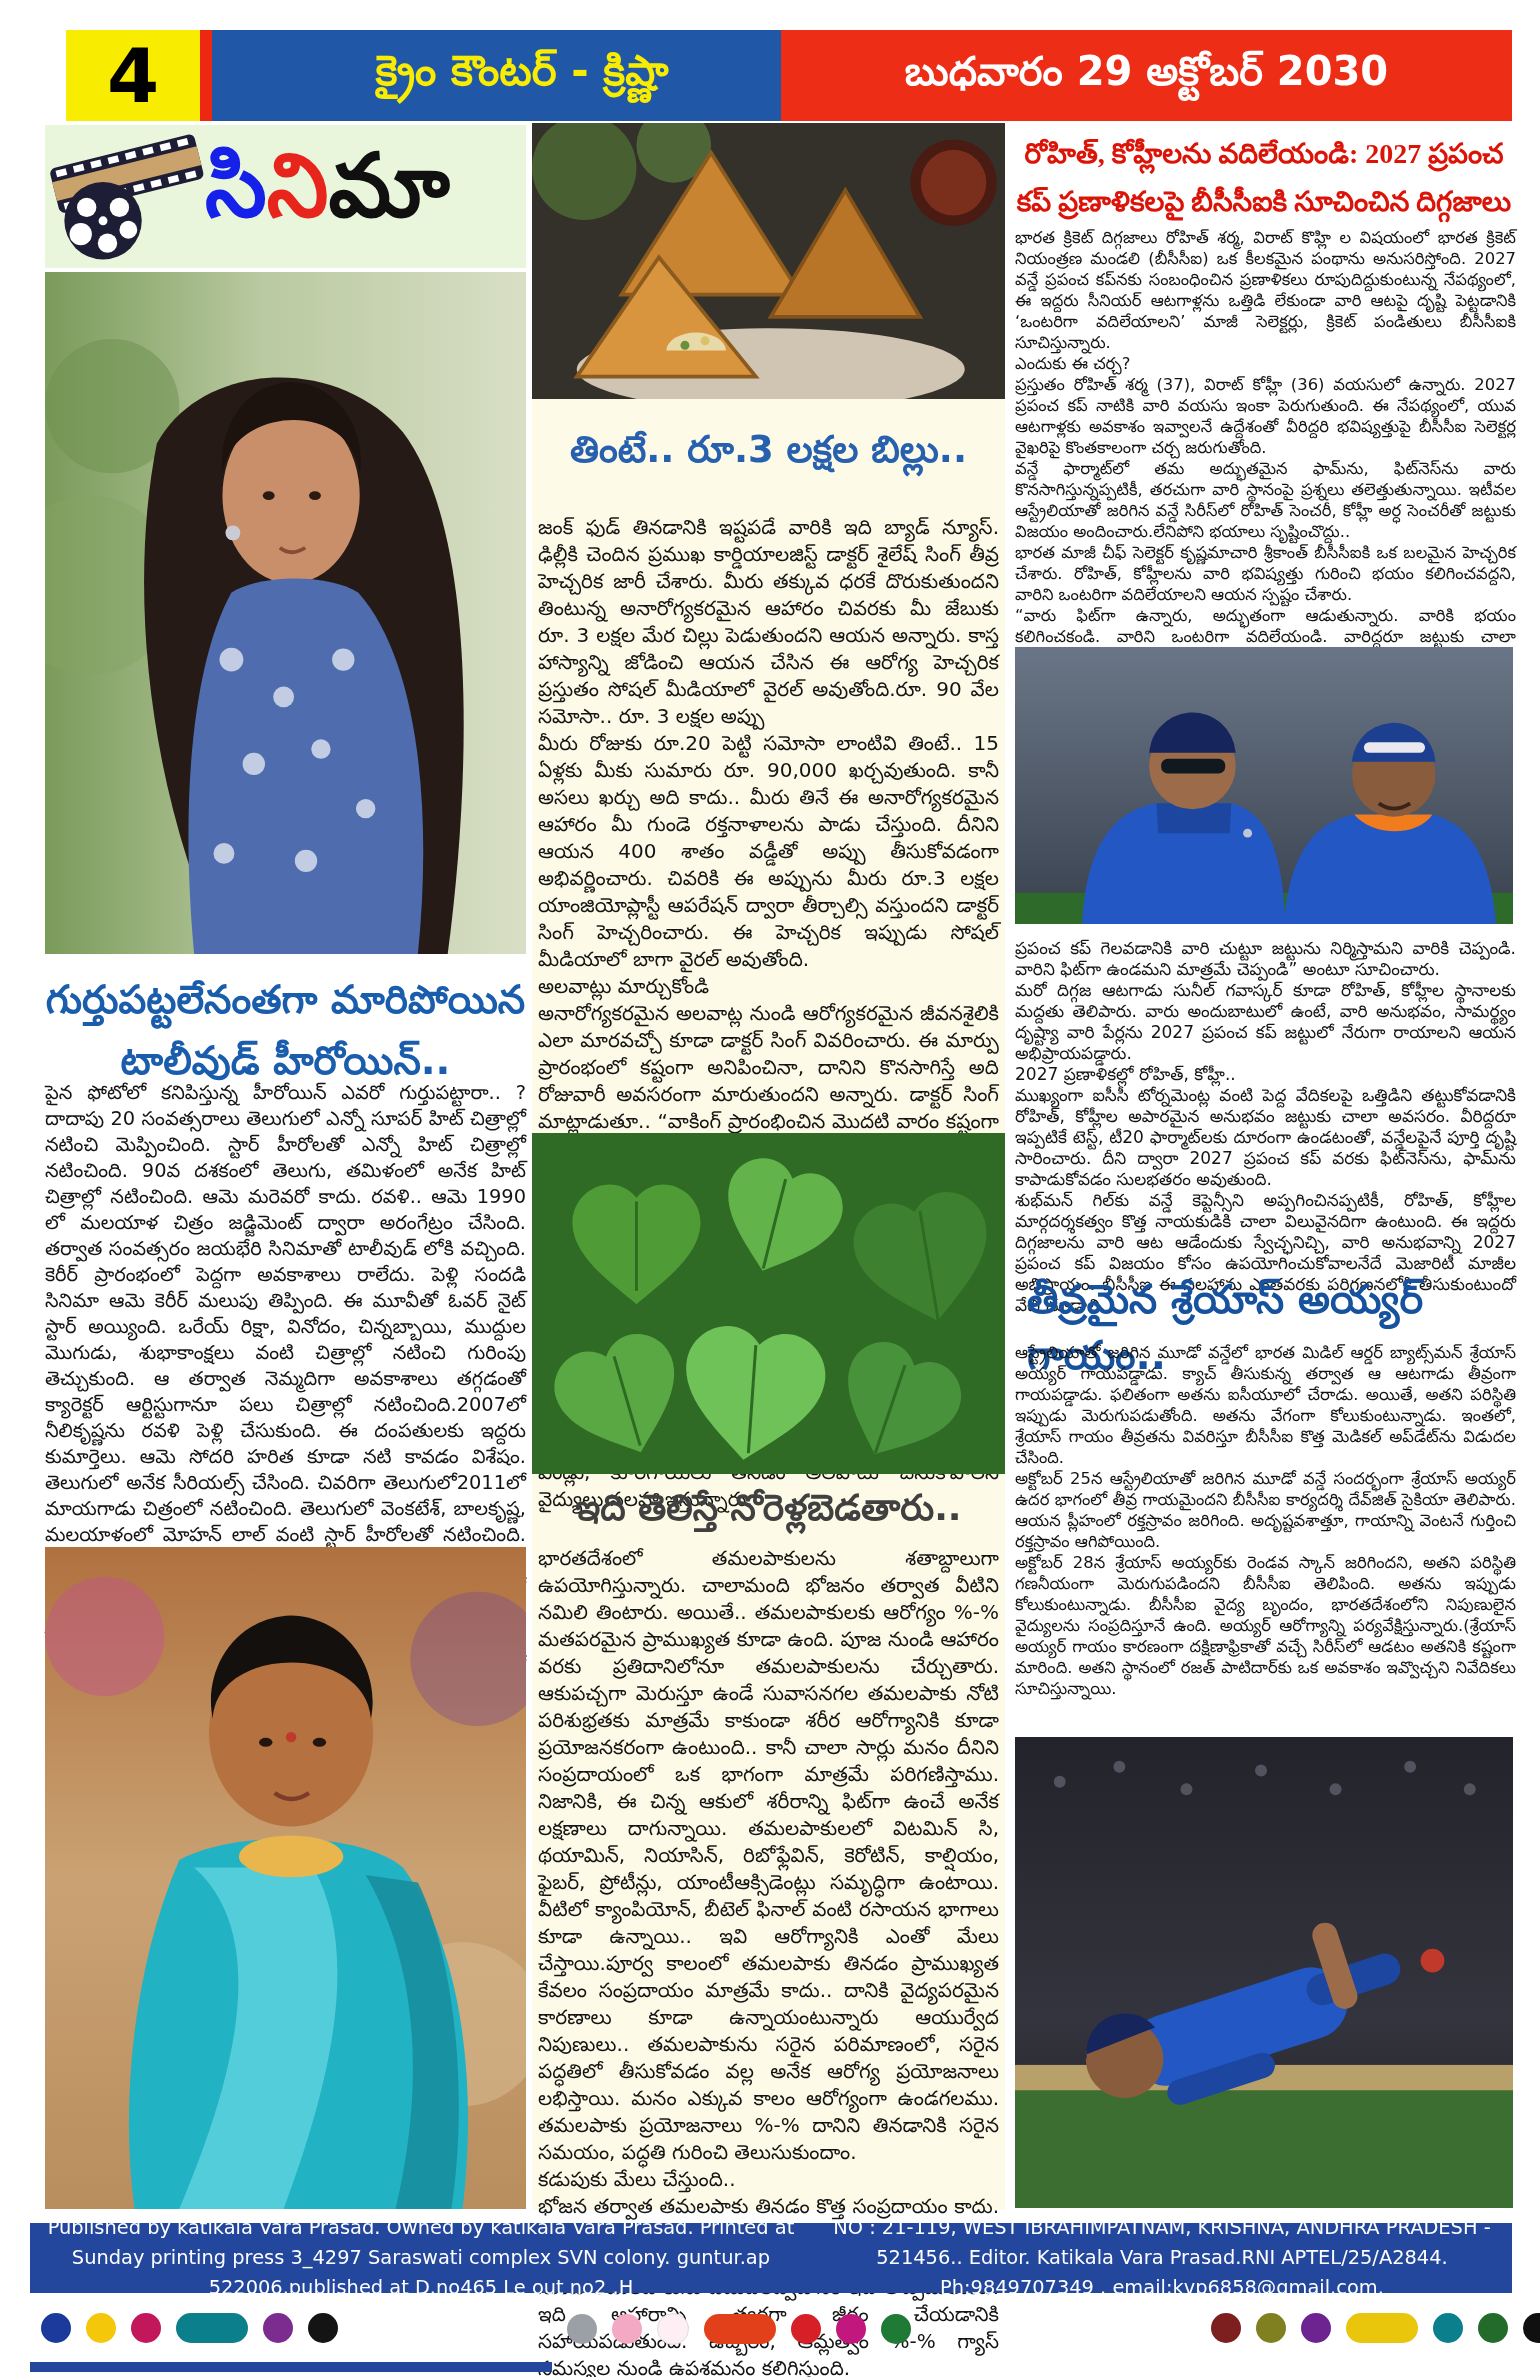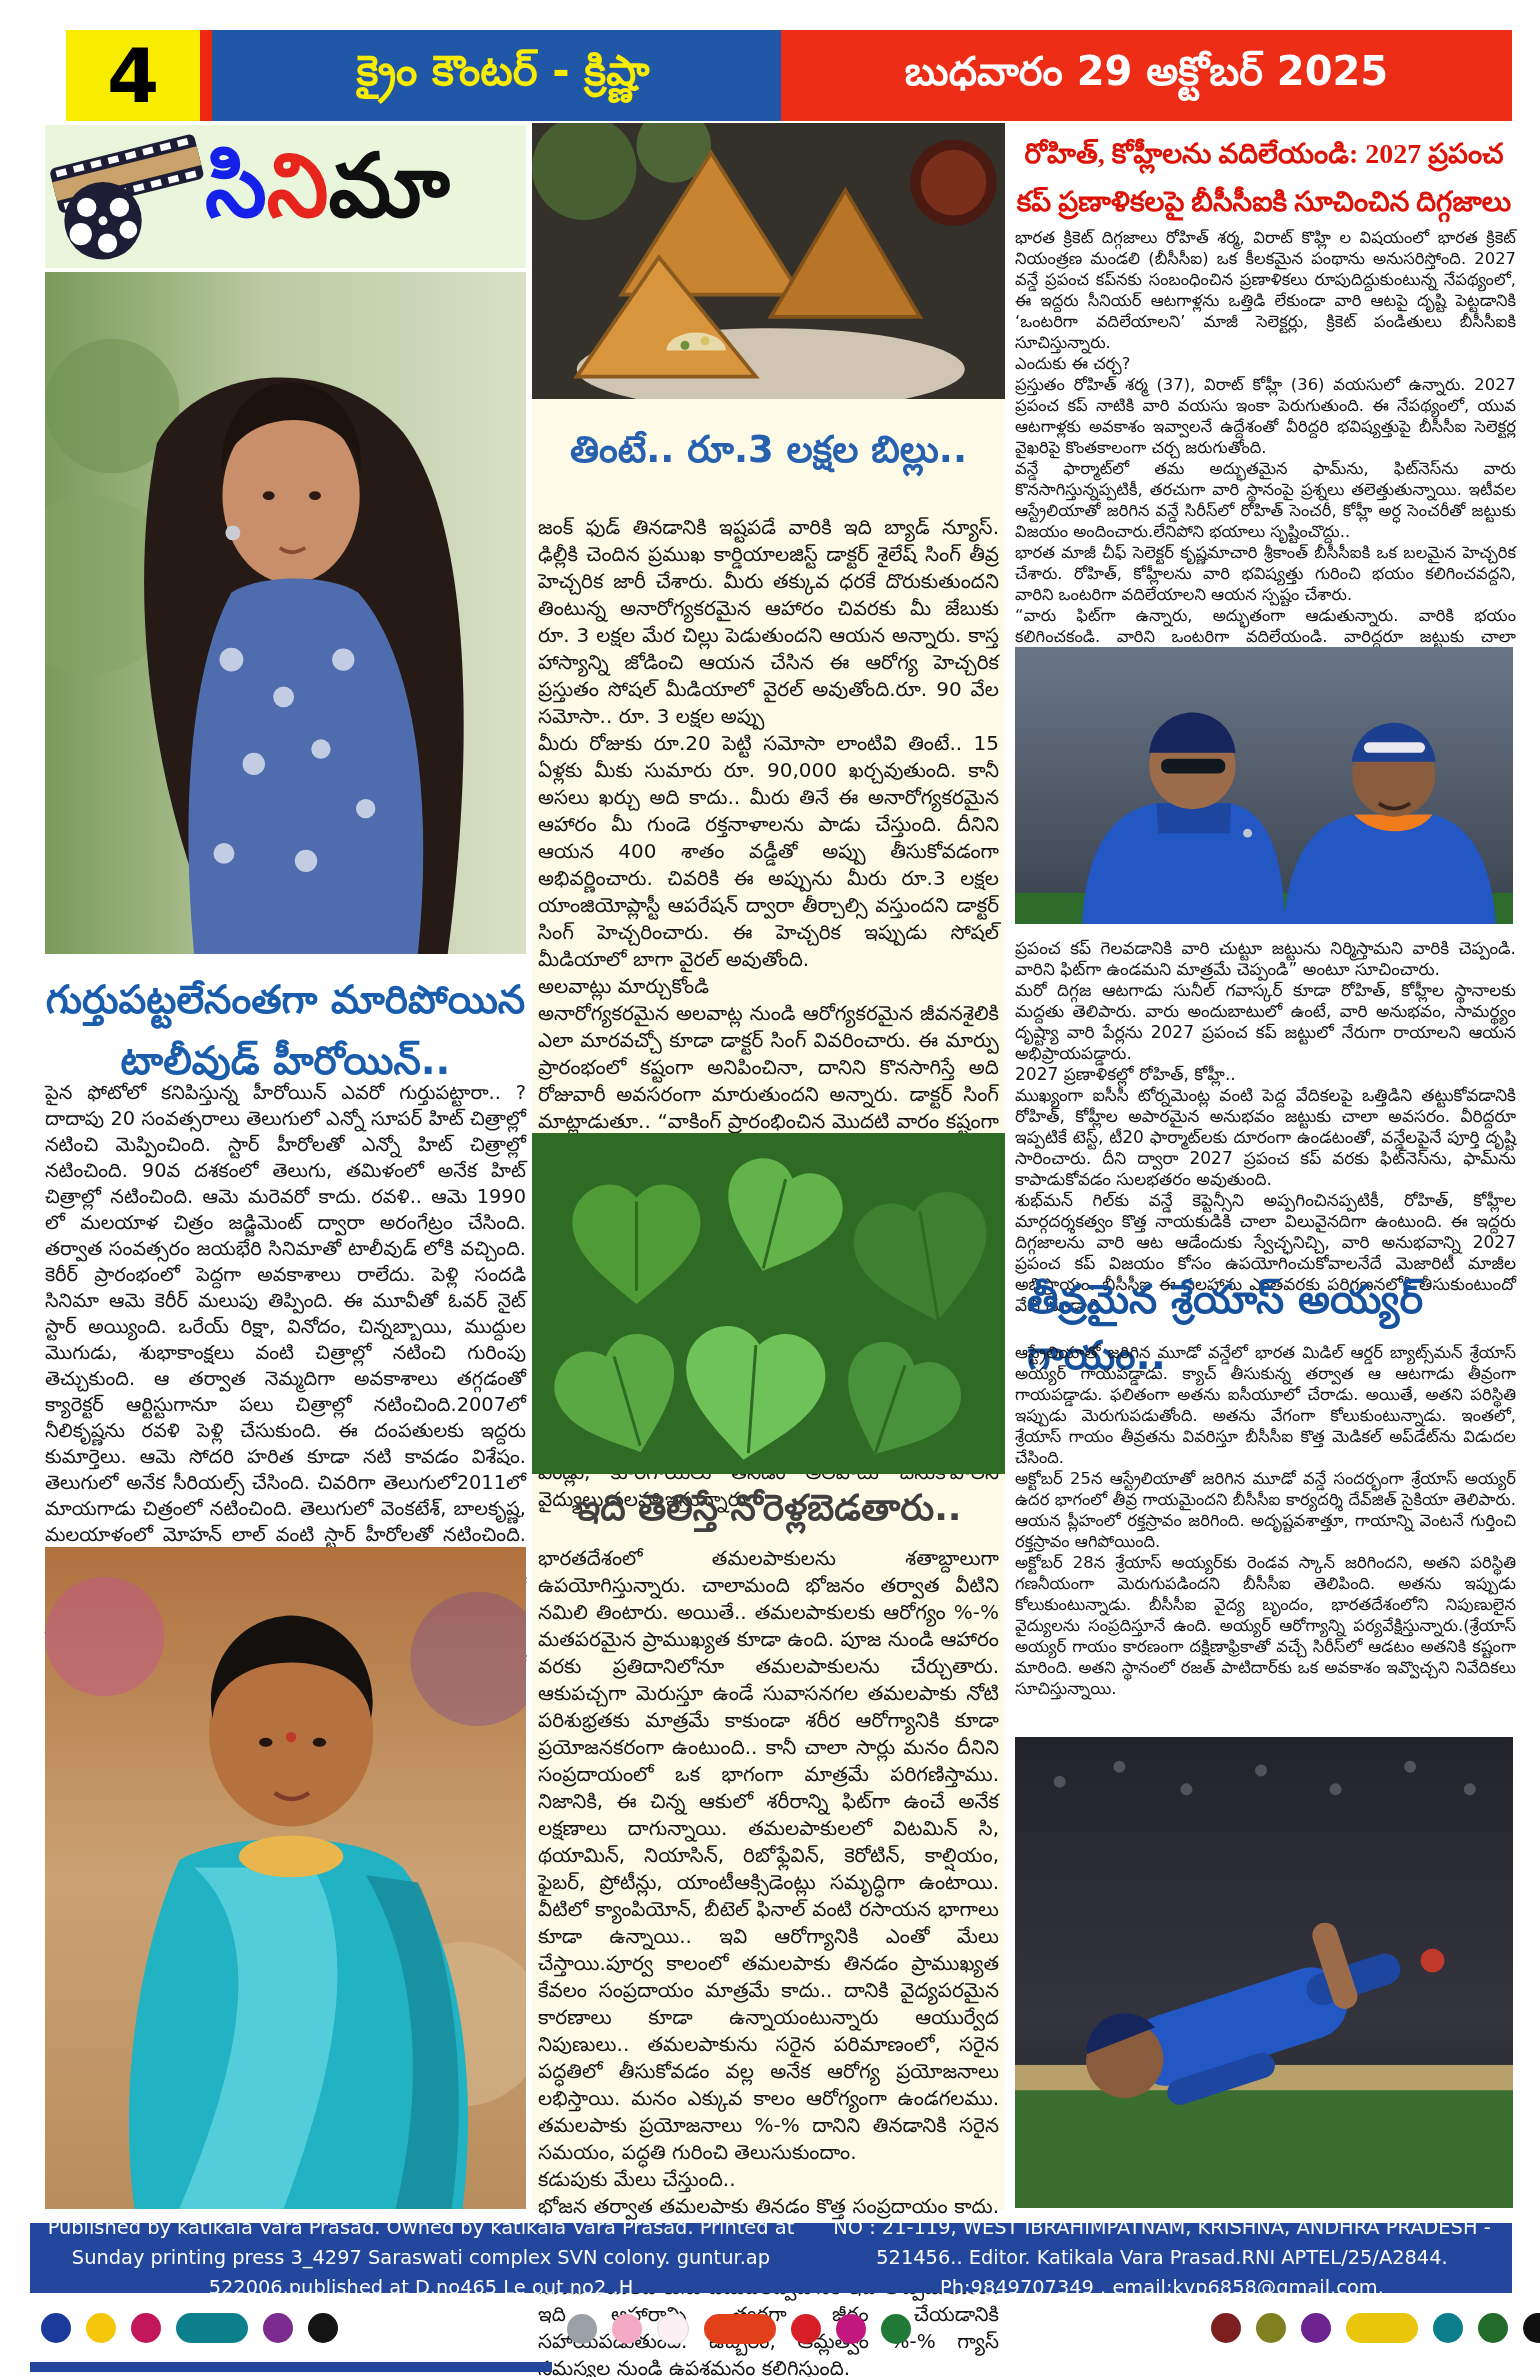--- a/index.html
+++ b/index.html
@@ -3,21 +3,21 @@
 <meta charset="utf-8">
 <style>
   html,body{margin:0;padding:0;background:#ffffff;}
   #page{position:relative;width:1541px;height:2377px;background:#ffffff;overflow:hidden;
         font-family:"DejaVu Sans","Liberation Sans",sans-serif;color:#111;}
   .abs{position:absolute;}
   
   .pagenum{left:66px;top:30px;width:134px;height:91px;background:#F8EC00;
            font-size:75px;font-weight:bold;color:#000;display:flex;align-items:center;justify-content:center;}
   .mast-left{left:200px;top:30px;width:582px;height:91px;background:#2057A7;border-left:12px solid #EE2711;
-             color:#F8EC00;font-size:42px;font-weight:bold;display:flex;align-items:center;justify-content:center;}
+             color:#F8EC00;font-size:42px;font-weight:bold;display:flex;align-items:center;justify-content:center;padding-left:19px;}
   .mast-right{left:781px;top:30px;width:731px;height:91px;background:#EE2D16;
               color:#ffffff;font-size:40px;font-weight:bold;display:flex;align-items:center;justify-content:center;}
   
   .logo{left:45px;top:125px;width:481px;height:143px;background:#E9F6DC;display:flex;align-items:center;}
   .logo svg{width:160px;height:134px;flex:0 0 auto;}
   .logo .si{font-size:88px;font-weight:bold;color:#1521E8;}
   .logo .ni{font-size:88px;font-weight:bold;color:#E8251C;}
   .logo .ma{font-size:88px;font-weight:bold;color:#101010;}
   
   .photo{overflow:hidden;background:#444;}
@@ -51,21 +51,21 @@
   .dot{height:30px;display:inline-block;}
   .bottom-rule{left:30px;top:2362px;width:522px;height:10.4px;background:#23479C;}
 </style>
 </head>
 <body>
 
 <div id="page">
 
   <div class="abs pagenum">4</div>
   <div class="abs mast-left">క్రైం కౌంటర్ - క్రిష్ణా</div>
-  <div class="abs mast-right">బుధవారం  29 అక్టోబర్ 2025</div>
+  <div class="abs mast-right">బుధవారం  29 అక్టోబర్ 2030</div>
 
   <div class="abs logo">
     <svg viewBox="0 0 215 180">
       <g transform="rotate(-14 100 60)">
         <rect x="10" y="30" width="200" height="62" rx="8" fill="#1d1d35"></rect>
         <rect x="10" y="48" width="200" height="26" fill="#c9a36b"></rect>
         <g fill="#ffffff">
           <rect x="18" y="34" width="14" height="9"></rect>
             <rect x="42" y="34" width="14" height="9"></rect>
             <rect x="66" y="34" width="14" height="9"></rect>

